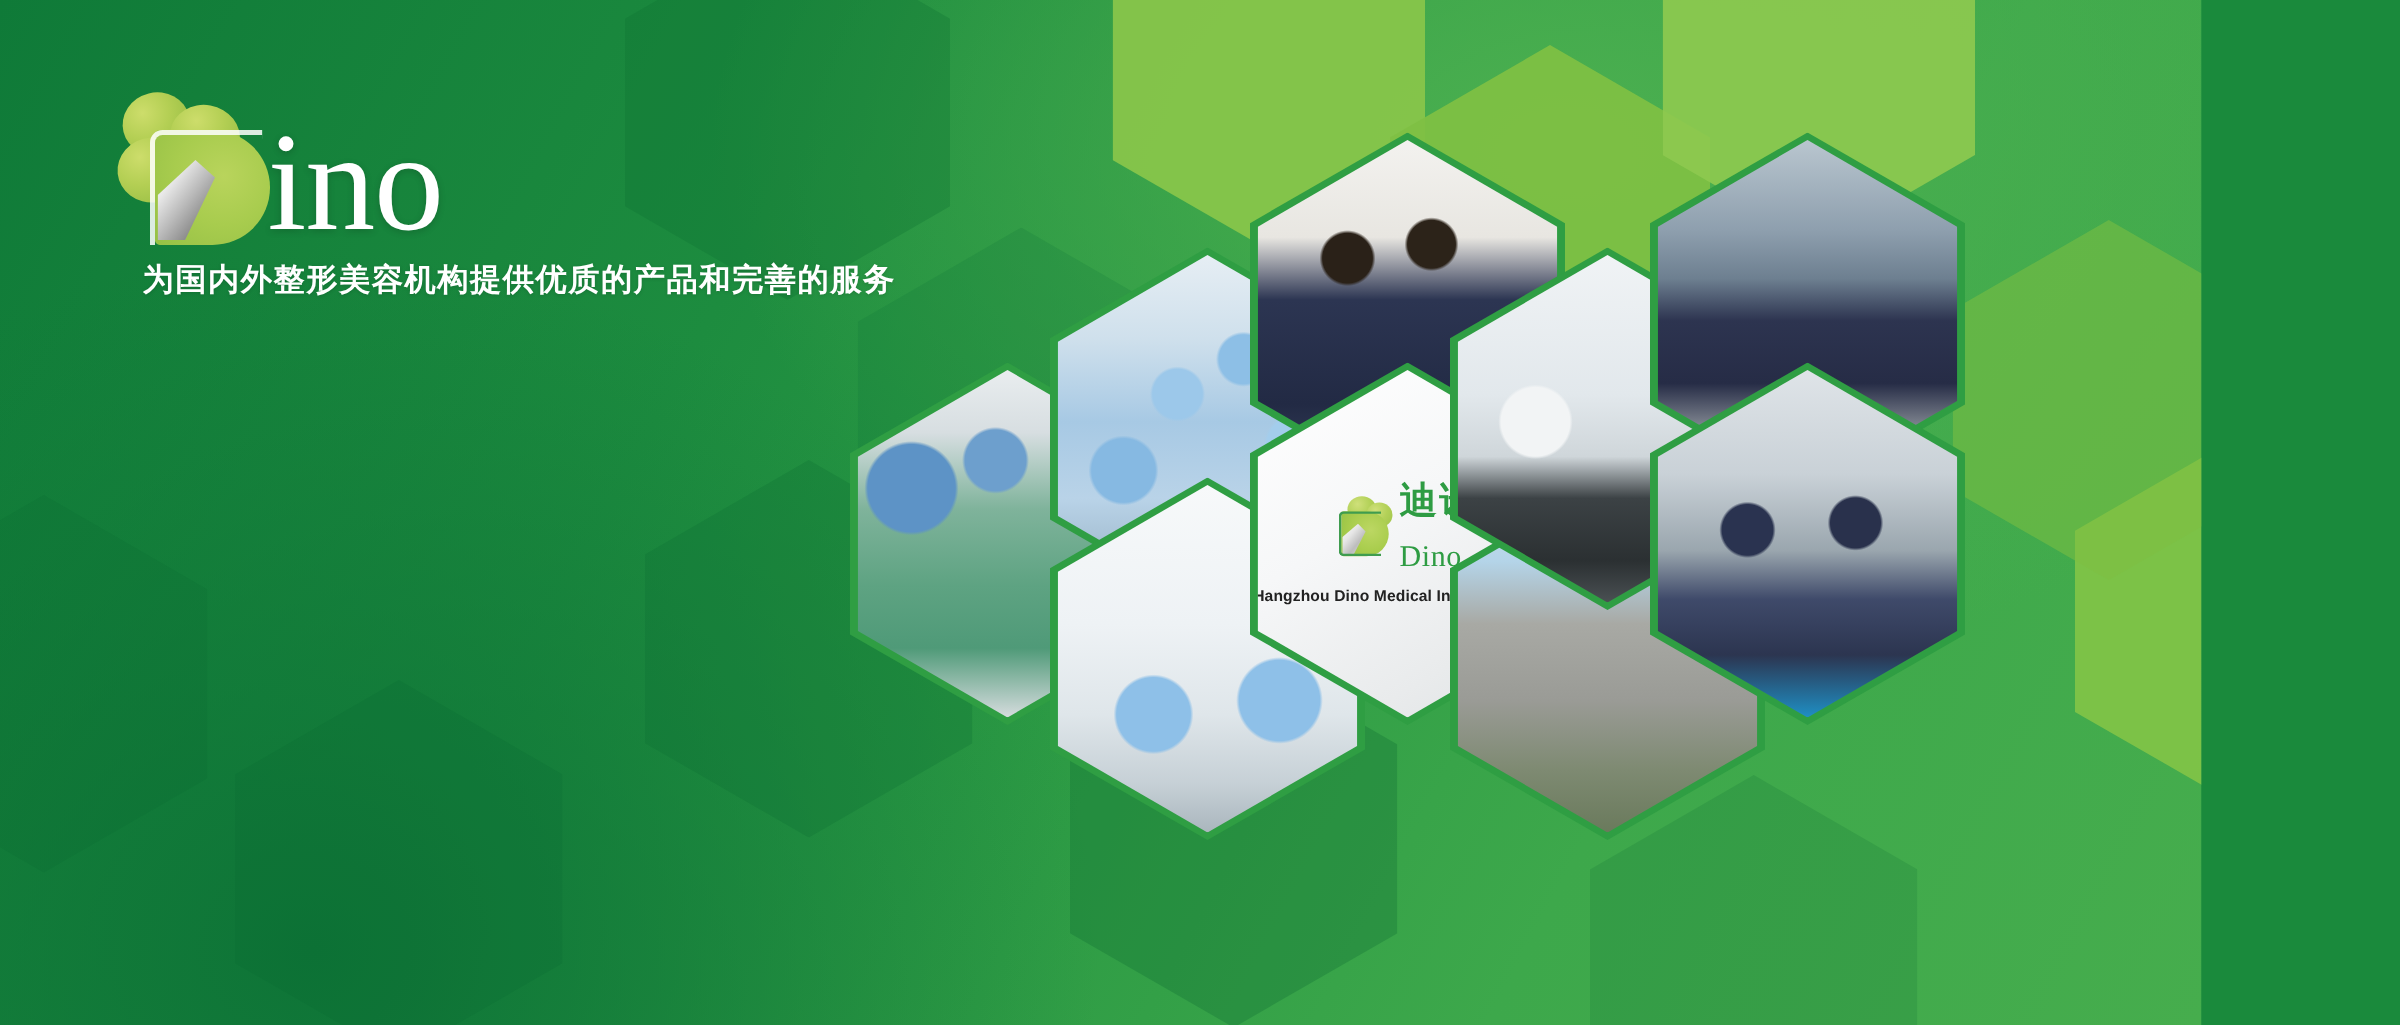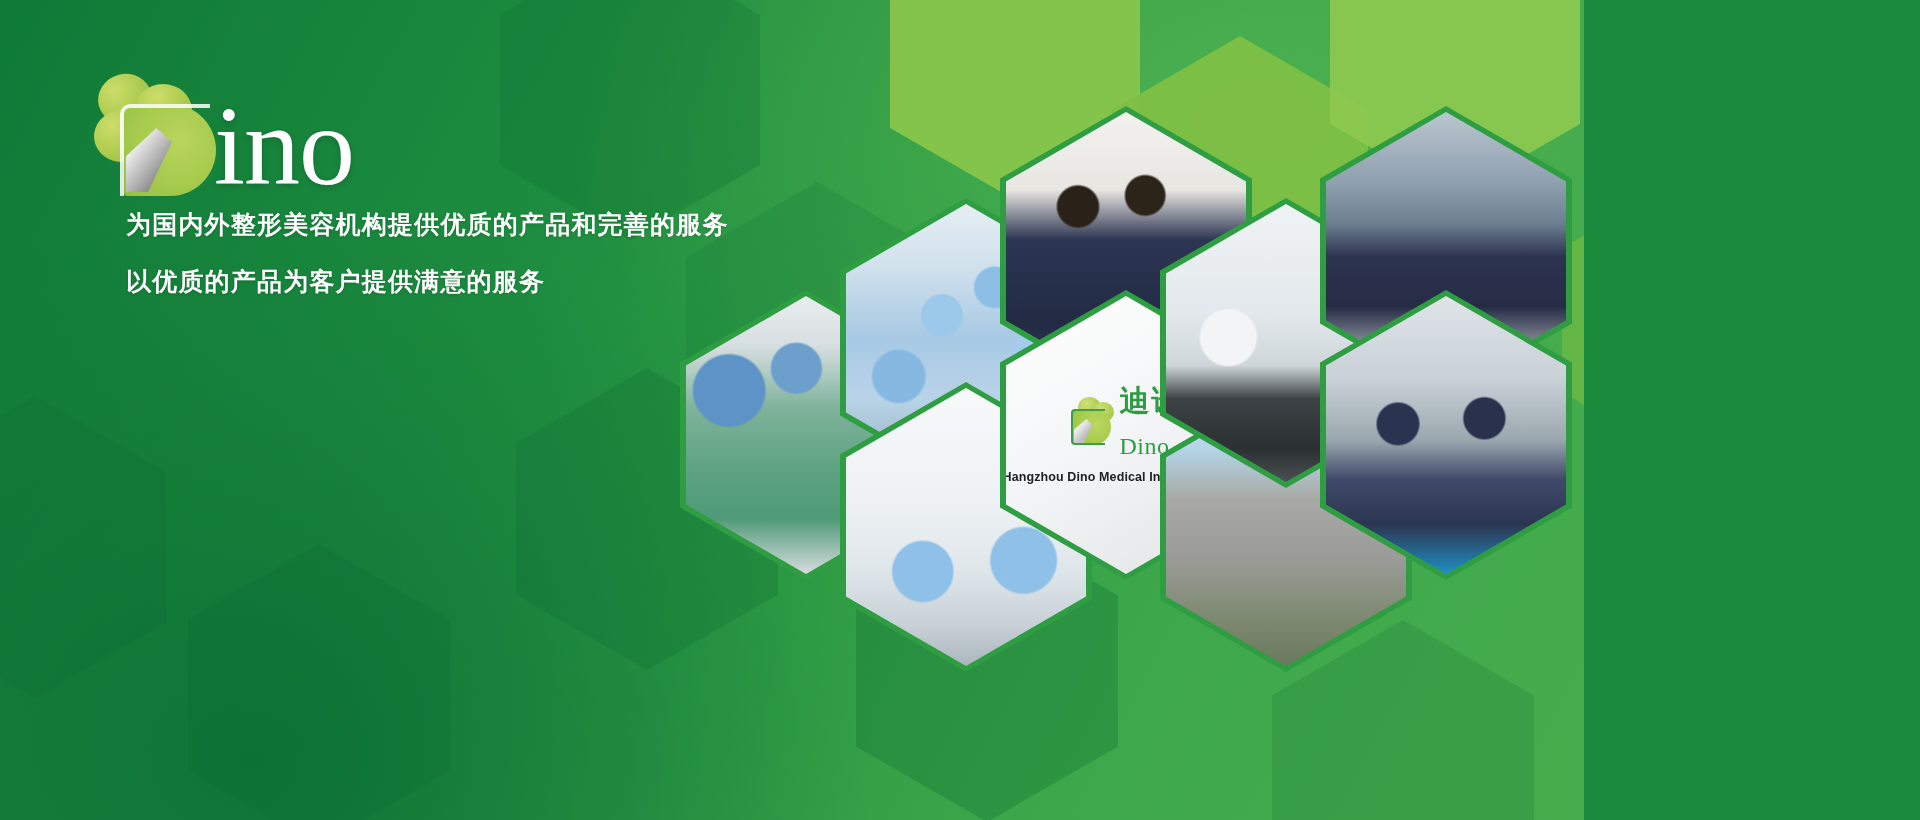--- a/index.html
+++ b/index.html
@@ -6,21 +6,21 @@
   html,body { width:1920px; height:820px; overflow:hidden; }
   body {
     font-family:"Liberation Sans","DejaVu Sans",sans-serif;
     background:#1a8a3c;
     position:relative;
   }
 
   
   #banner {
     position:absolute; inset:0;
-    width:1584px; height:820px;
+    width:1761px; height:820px;
     overflow:hidden;
     background:
       radial-gradient(ellipse 1100px 700px at 1250px 120px, #4cb050 0%, rgba(76,176,80,0) 62%),
       radial-gradient(ellipse 900px 800px at 250px 760px, #0e7437 0%, rgba(14,116,55,0) 70%),
       linear-gradient(118deg, #0f7a38 0%, #1d8c3f 32%, #2e9c45 55%, #3da84b 74%, #46ad4d 100%);
   }
 
   .bg-hex {
     position:absolute;
     clip-path:polygon(50% 0%,100% 25%,100% 75%,50% 100%,0% 75%,0% 25%);
@@ -56,21 +56,21 @@
 
   #logo-word {
     position:absolute; left:126px; top:24px;
     font-family:"Liberation Serif","DejaVu Serif",serif;
     font-size:112px; line-height:1;
     color:#ffffff; letter-spacing:-1px;
     text-shadow:0 2px 6px rgba(0,0,0,.18);
   }
 
   
-  #taglines { position:absolute; left:126px; top:212px; }
+  #taglines { position:absolute; left:114px; top:212px; }
   .tagline {
     color:#ffffff;
     font-size:25px;
     font-weight:bold;
     line-height:1.0;
     margin-bottom:32px;
     letter-spacing:1.2px;
     text-shadow:0 1px 3px rgba(0,0,0,.15);
     white-space:nowrap;
   }
@@ -215,21 +215,20 @@
     <div class="leaf" id="leaf-b"></div>
     <div class="leaf" id="leaf-c"></div>
     <div id="d-bowl"></div>
     <div id="d-curl"></div>
     <div id="d-square-edge"></div>
     <div id="logo-word">ino</div>
   </div>
 
   <div id="taglines">
     <div class="tagline">为国内外整形美容机构提供优质的产品和完善的服务</div>
-    <div class="tagline">以优质的产品为客户提供满意的服务</div>
   </div>
 
   <div id="hex-cluster">
 
     <div class="hex hex-frame" style="left:20px;top:190px;width:252px;height:290px;">
       <div class="hex-inner">
           <div class="hex-photo ph-green-machine"></div>
         </div>
     </div>
 

